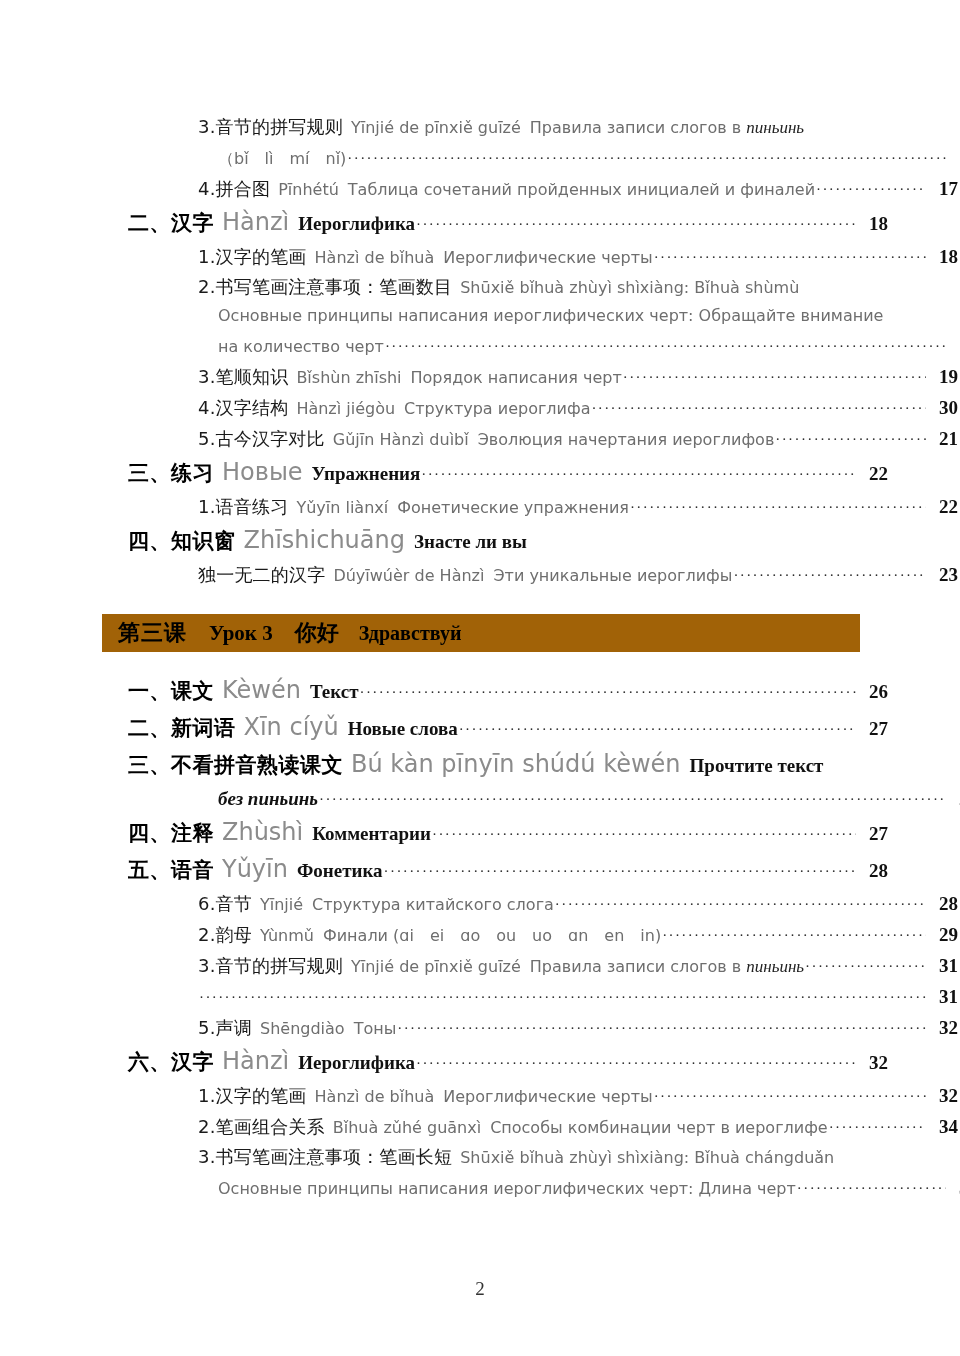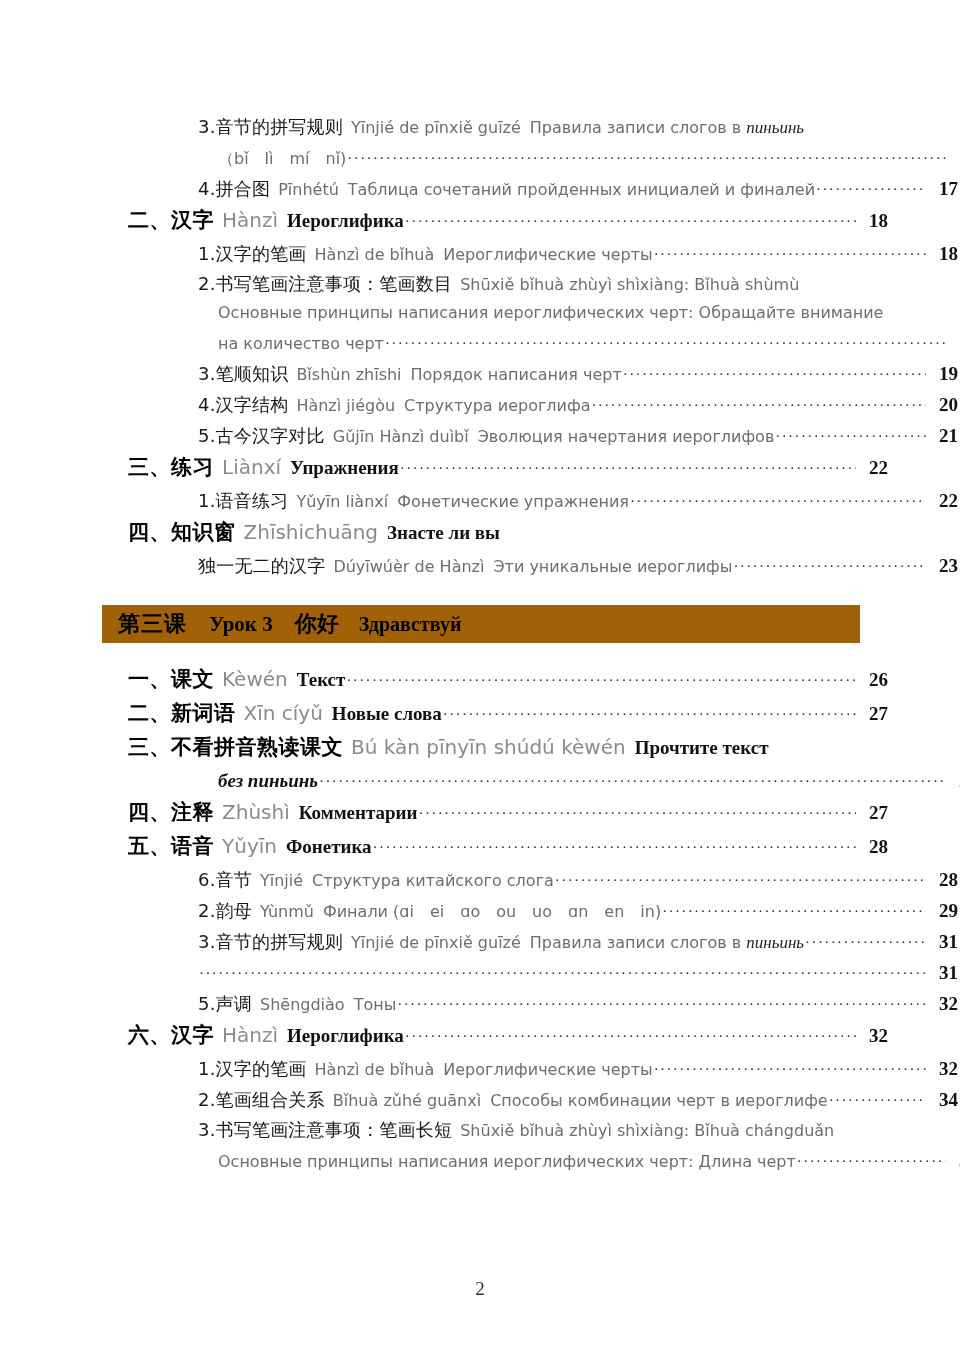--- a/index.html
+++ b/index.html
@@ -70,21 +70,21 @@
   .lvl1 { padding-left: 28px; margin-bottom: 13px; }
   .lvl1 .cn {
     font-family: "DejaVu Sans", sans-serif;
     font-weight: bold;
     font-size: 21px;
     color: #000;
     letter-spacing: 0.5px;
   }
   .lvl1 .py {
     font-family: "DejaVu Sans", "Liberation Sans", sans-serif;
-    font-size: 20px;
+    font-size: 24px;
     color: #8b8b8b;
     font-weight: 400;
     padding-left: 8px;
   }
   .lvl1 .ru {
     font-family: "Liberation Serif", "DejaVu Serif", serif;
     font-weight: bold;
     font-size: 19px;
     color: #111;
     padding-left: 9px;
@@ -238,29 +238,29 @@
           <span class="pg">19</span>
         </div>
         <div class="row lvl2">
           <span class="txt"><span class="cn">3.笔顺知识</span><span class="py">Bǐshùn zhīshi</span><span class="ru">Порядок написания черт</span></span>
           <span class="leader">········································································································································································································</span>
           <span class="pg">19</span>
         </div>
         <div class="row lvl2">
           <span class="txt"><span class="cn">4.汉字结构</span><span class="py">Hànzì jiégòu</span><span class="ru">Структура иероглифа</span></span>
           <span class="leader">········································································································································································································</span>
-          <span class="pg">20</span>
+          <span class="pg">30</span>
         </div>
         <div class="row lvl2">
           <span class="txt"><span class="cn">5.古今汉字对比</span><span class="py">Gǔjīn Hànzì duìbǐ</span><span class="ru">Эволюция начертания иероглифов</span></span>
           <span class="leader">········································································································································································································</span>
           <span class="pg">21</span>
         </div>
         <div class="row lvl1">
-          <span class="txt"><span class="cn">三、练习</span><span class="py">Liànxí</span><span class="ru">Упражнения</span></span>
+          <span class="txt"><span class="cn">三、练习</span><span class="py">Новые</span><span class="ru">Упражнения</span></span>
           <span class="leader">········································································································································································································</span>
           <span class="pg">22</span>
         </div>
         <div class="row lvl2">
           <span class="txt"><span class="cn">1.语音练习</span><span class="py">Yǔyīn liànxí</span><span class="ru">Фонетические упражнения</span></span>
           <span class="leader">········································································································································································································</span>
           <span class="pg">22</span>
         </div>
         <div class="row lvl1">
           <span class="txt"><span class="cn">四、知识窗</span><span class="py">Zhīshichuāng</span><span class="ru">Знасте ли вы</span></span>

